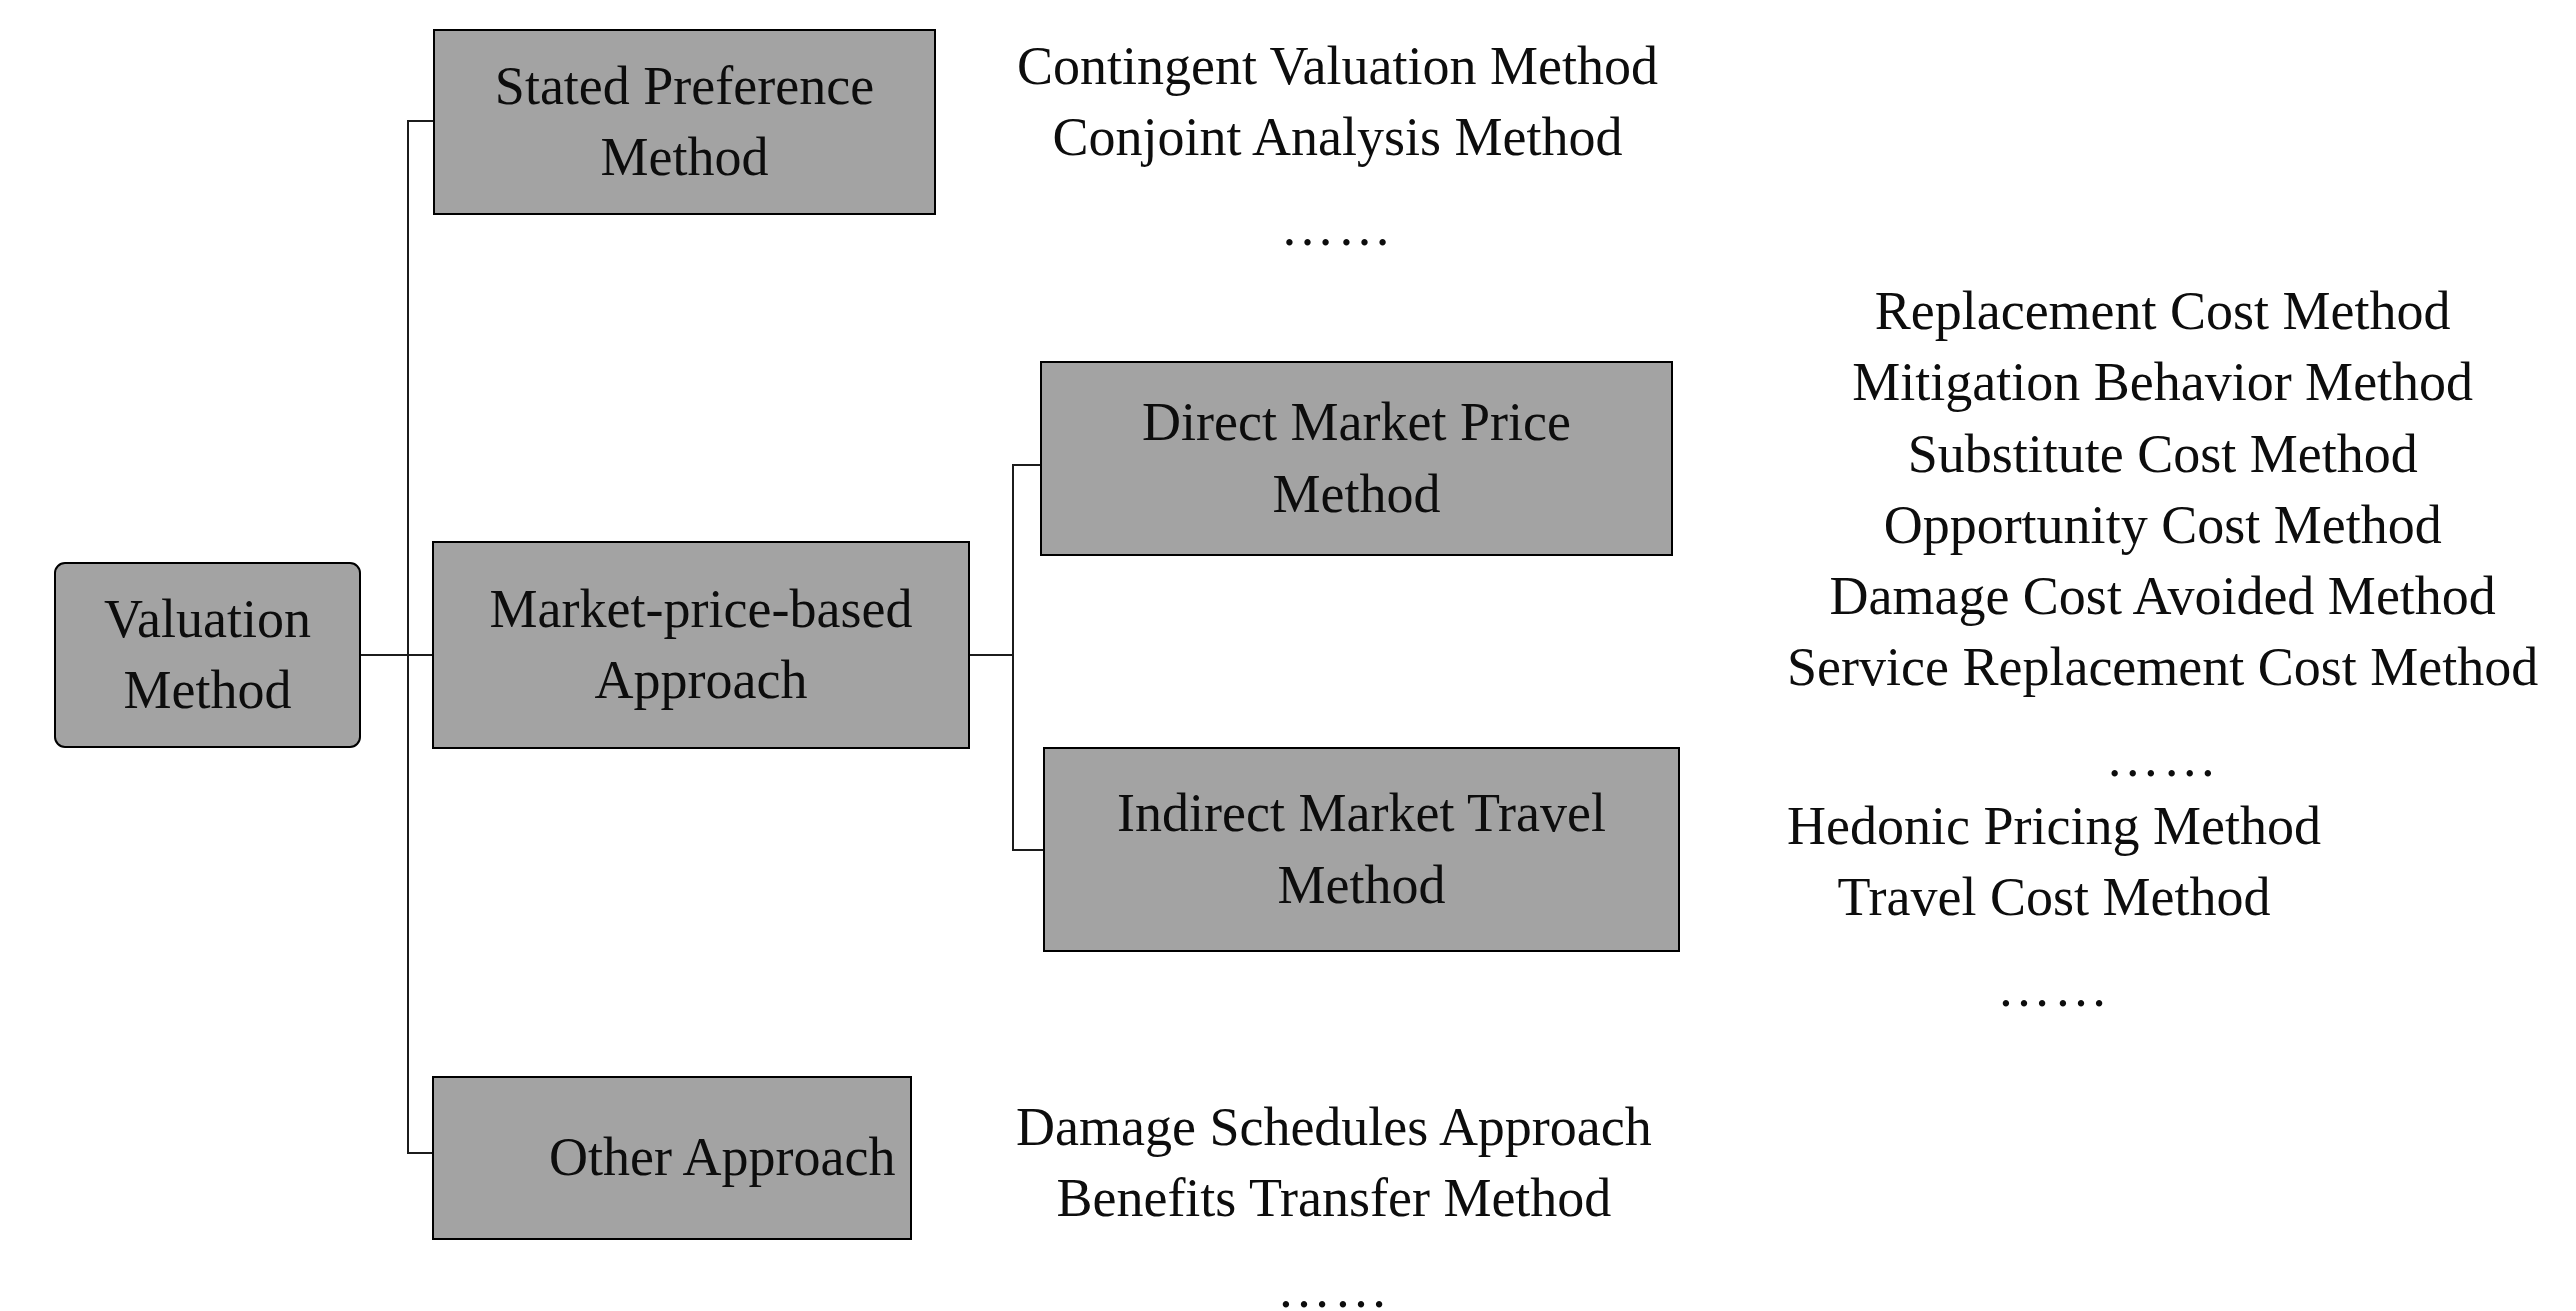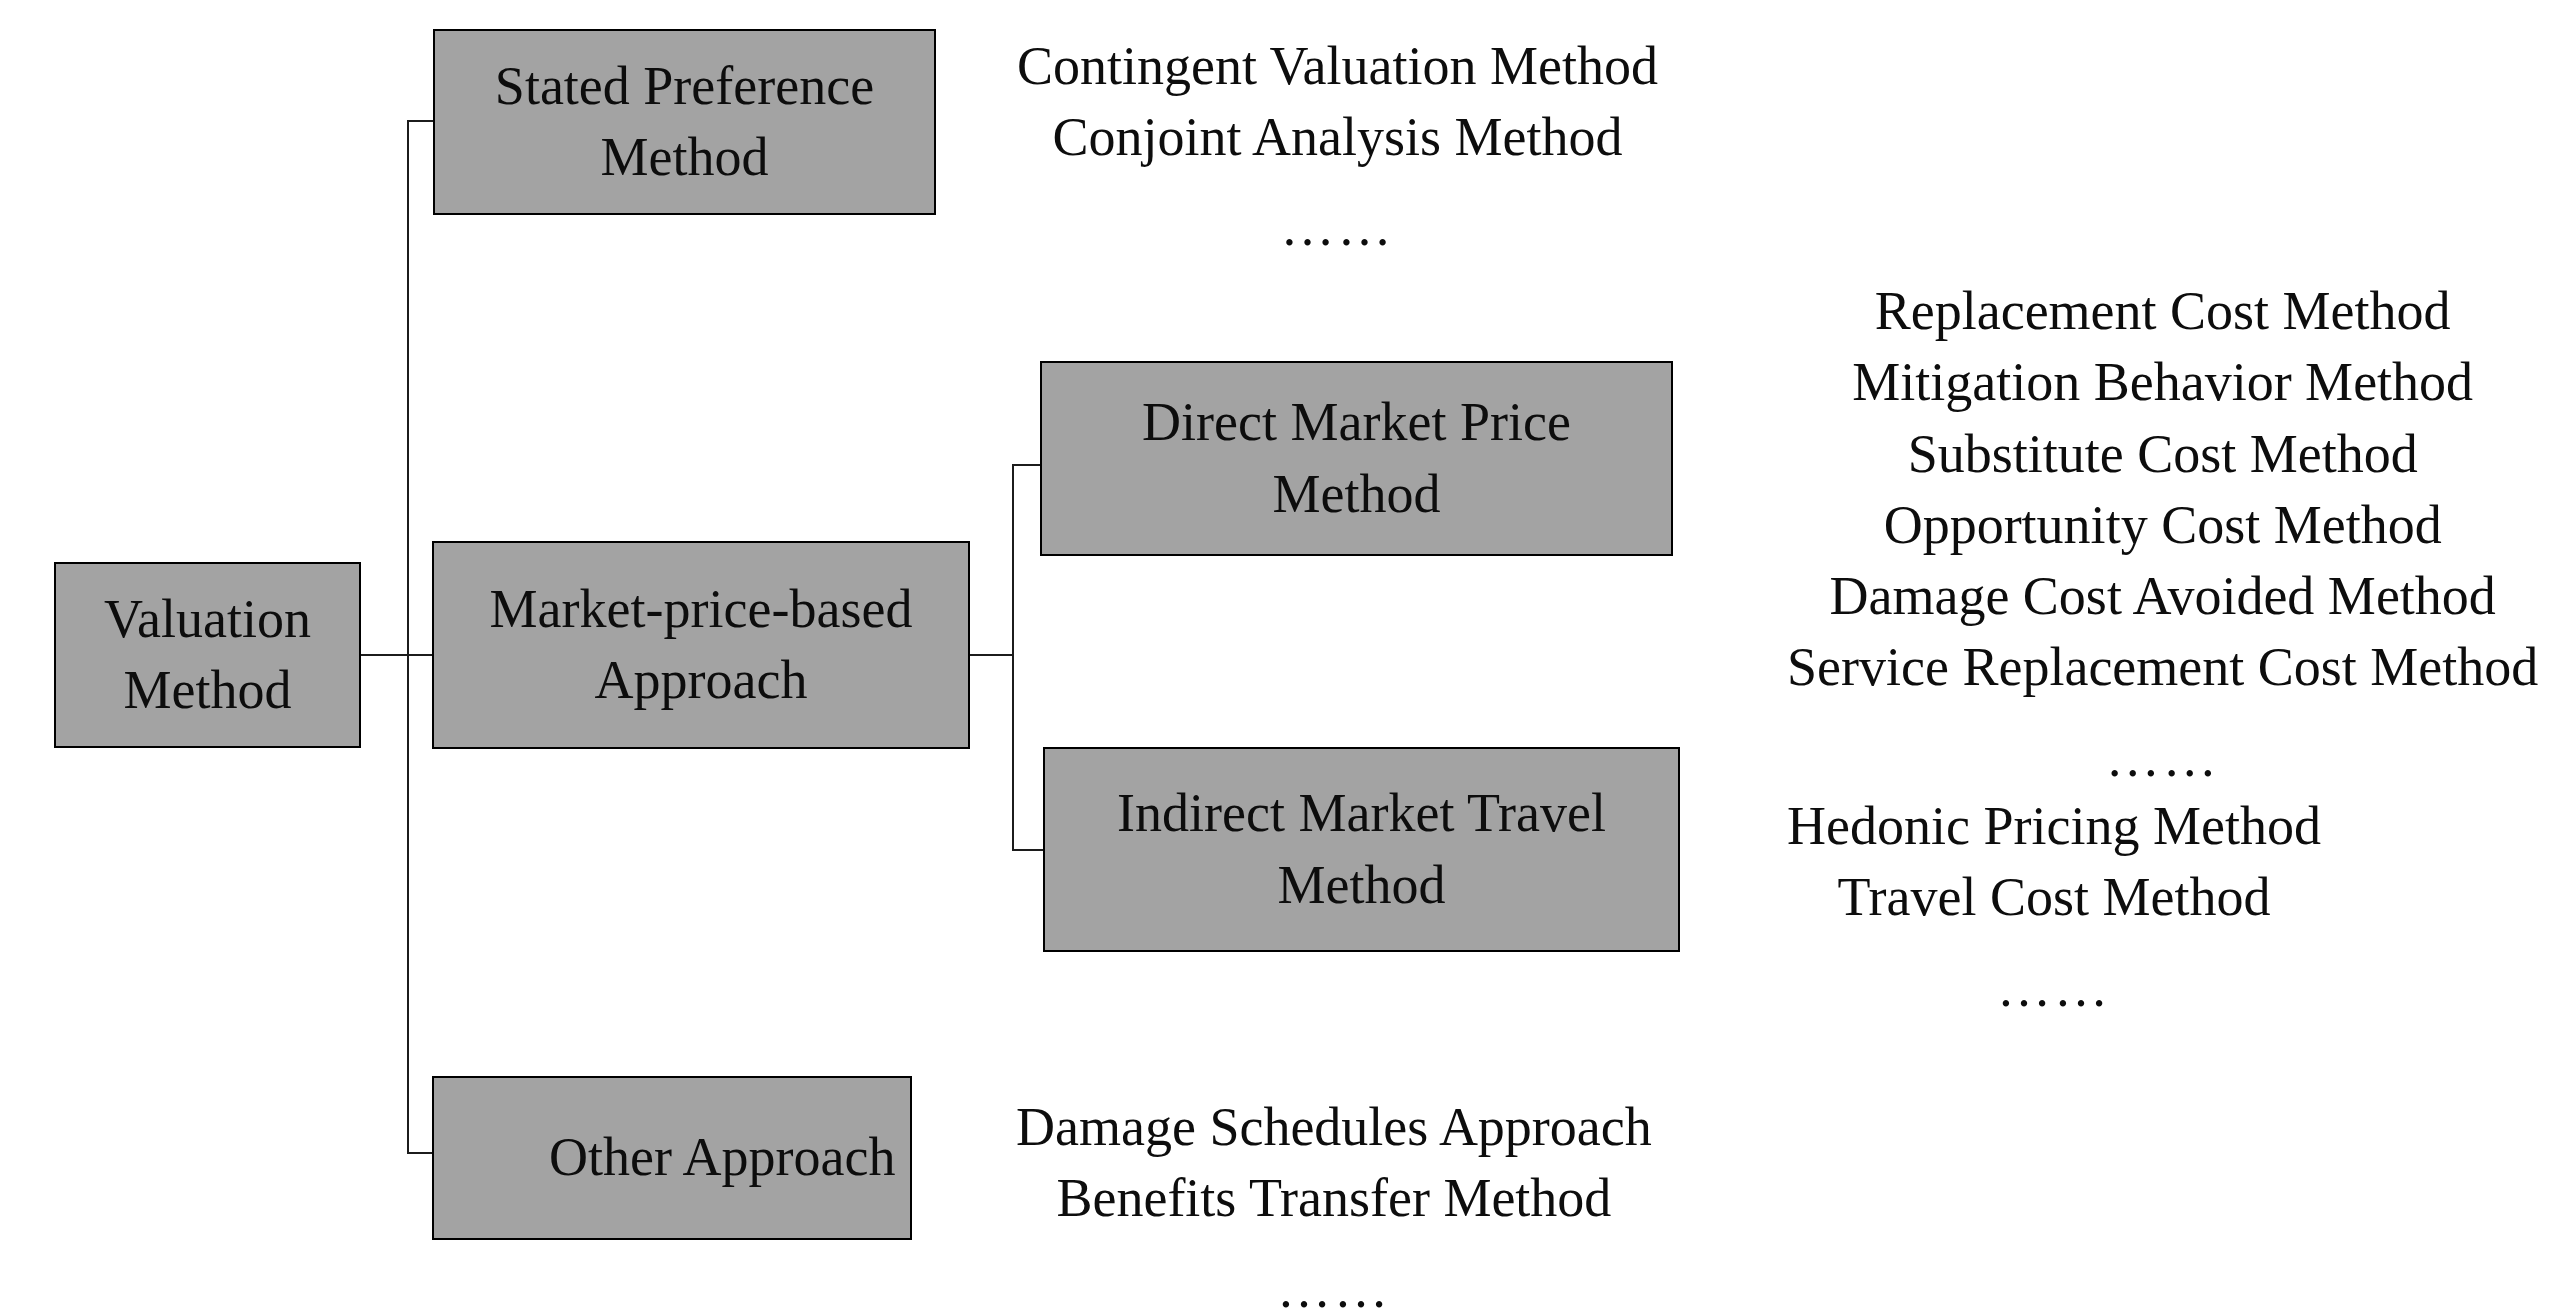--- a/index.html
+++ b/index.html
@@ -59,21 +59,21 @@
   <div class="connector h" style="left:407px; top:1152px; width:29px;"></div>
 
   <div class="connector v" style="left:1012px; top:464px; height:387px;"></div>
 
   <div class="connector h" style="left:970px; top:654px; width:44px;"></div>
 
   <div class="connector h" style="left:1012px; top:464px; width:33px;"></div>
 
   <div class="connector h" style="left:1012px; top:849px; width:33px;"></div>
 
-  <div class="node" style="left:54px; top:562px; width:307px; height:186px;">
+  <div class="node" style="left:54px; top:562px; width:307px; height:186px;border-radius:11px;">
     <span>Valuation Method</span>
   </div>
 
   <div class="node" style="left:433px; top:29px; width:503px; height:186px;">
     <span>Stated Preference Method</span>
   </div>
 
   <div class="node" style="left:432px; top:541px; width:538px; height:208px;">
     <span>Market-price-based Approach</span>
   </div>

